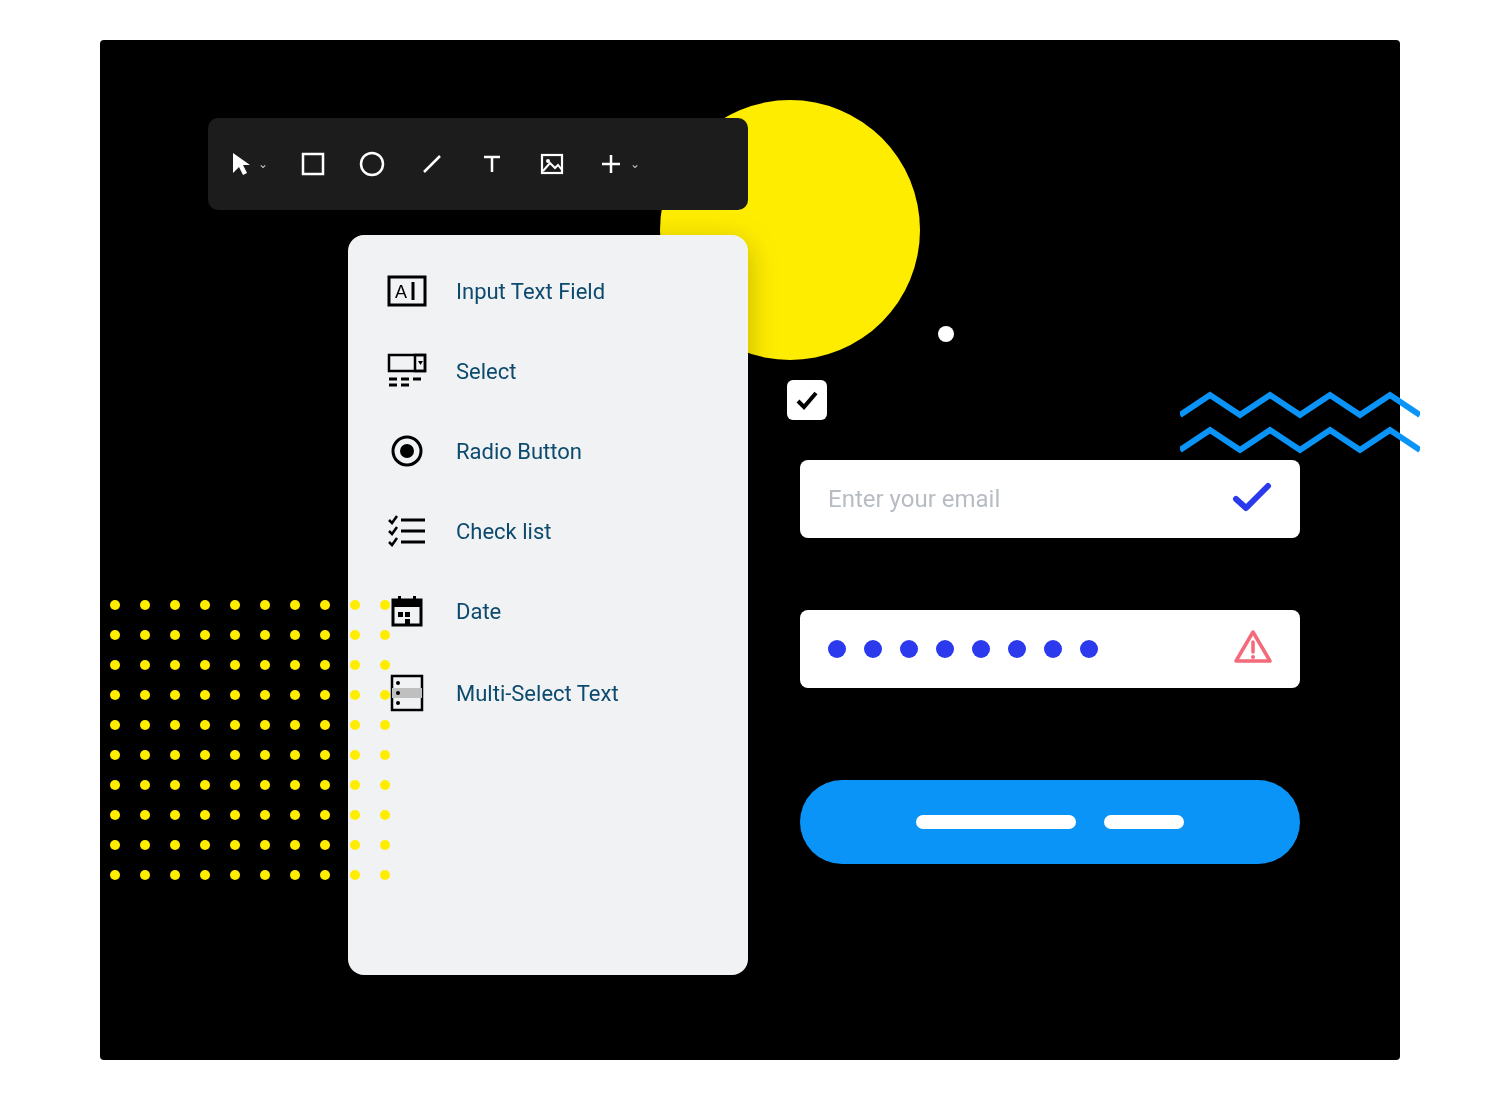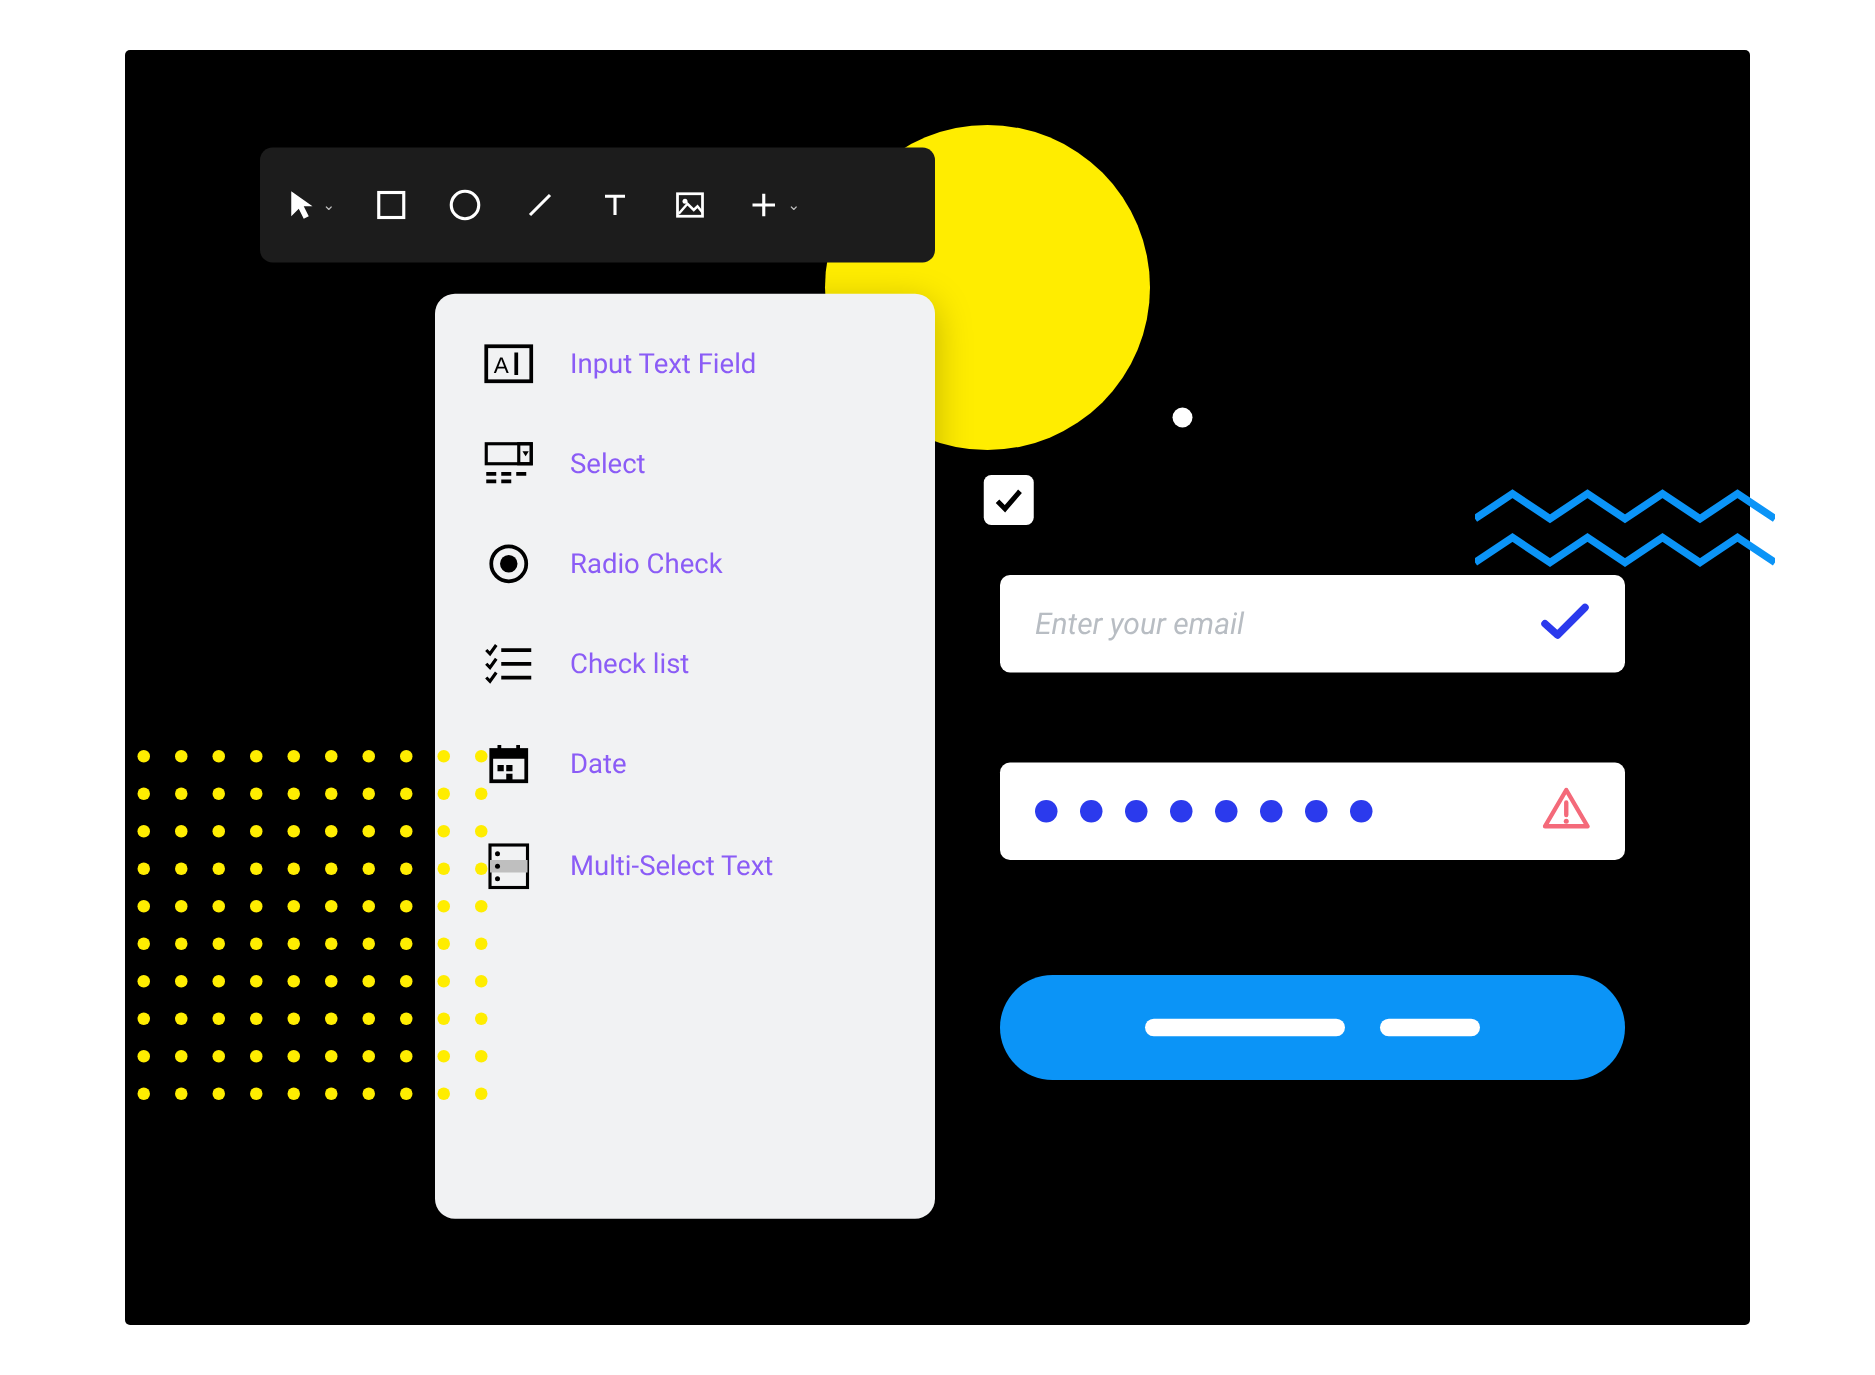--- a/index.html
+++ b/index.html
@@ -14,30 +14,30 @@
 
   
   .toolbar { position: absolute; left: 108px; top: 78px; width: 540px; height: 92px; background: #1c1c1c; border-radius: 10px; display: flex; align-items: center; padding: 0 22px; gap: 32px; }
   .tb-item { display: flex; align-items: center; gap: 6px; color: #fff; cursor: pointer; }
   .tb-chev { font-size: 12px; color: #c2c2c2; }
 
   
   .menu { position: absolute; left: 248px; top: 195px; width: 400px; height: 740px; background: #F1F2F3; border-radius: 16px; box-shadow: 0 8px 30px rgba(0,0,0,.25); padding: 38px 38px; display: flex; flex-direction: column; gap: 44px; }
   .menu-row { display: flex; align-items: center; gap: 28px; cursor: pointer; }
   .menu-icn { width: 42px; display: flex; justify-content: center; align-items: center; }
-  .menu-label { font-size: 22px; color: #8b5cf6; }
+  .menu-label { font-size: 22px; color: #0c4a6e; }
 
   
   .float-check { position: absolute; left: 687px; top: 340px; width: 40px; height: 40px; background: #fff; border-radius: 6px; display: flex; align-items: center; justify-content: center; }
 
   
   .zig { position: absolute; left: 1080px; top: 350px; }
 
   
-  .field { position: absolute; left: 700px; width: 500px; height: 78px; background: #fff; border-radius: 8px; display: flex; align-items: center; padding: 0 28px; box-shadow: 0 4px 14px rgba(0,0,0,.15); font-style: italic; }
+  .field { position: absolute; left: 700px; width: 500px; height: 78px; background: #fff; border-radius: 8px; display: flex; align-items: center; padding: 0 28px; box-shadow: 0 4px 14px rgba(0,0,0,.15); }
   .field-email { top: 420px; }
   .field-pass  { top: 570px; }
   .email-text { color: #B8BDC3; font-size: 24px; }
   .pwd-dots { display: flex; gap: 18px; }
   .pwd-dot { width: 18px; height: 18px; border-radius: 50%; background: #2B3AED; }
   .field-ic { position: absolute; right: 28px; }
 
   
   .blue-btn { position: absolute; left: 700px; top: 740px; width: 500px; height: 84px; background: #0B94F7; border-radius: 60px; display: flex; align-items: center; justify-content: center; gap: 28px; cursor: pointer; }
   .bbar { height: 14px; border-radius: 10px; background: #fff; }
@@ -123,21 +123,21 @@
       </span>
       <span class="menu-label">Select</span>
     </div>
     <div class="menu-row">
       <span class="men80-icn menu-icn">
         <svg width="36" height="36" viewBox="0 0 36 36">
             <circle cx="18" cy="18" r="14" fill="none" stroke="#000" stroke-width="3"></circle>
             <circle cx="18" cy="18" r="7" fill="#000"></circle>
           </svg>
       </span>
-      <span class="menu-label">Radio Check</span>
+      <span class="menu-label">Radio Button</span>
     </div>
     <div class="menu-row">
       <span class="menu-icn">
         <svg width="40" height="36" viewBox="0 0 40 36">
             <path d="M2 7 L5 10 L10 3" fill="none" stroke="#000" stroke-width="2.5"></path>
             <line x1="14" y1="7" x2="38" y2="7" stroke="#000" stroke-width="3"></line>
             <path d="M2 18 L5 21 L10 14" fill="none" stroke="#000" stroke-width="2.5"></path>
             <line x1="14" y1="18" x2="38" y2="18" stroke="#000" stroke-width="3"></line>
             <path d="M2 29 L5 32 L10 25" fill="none" stroke="#000" stroke-width="2.5"></path>
             <line x1="14" y1="29" x2="38" y2="29" stroke="#000" stroke-width="3"></line>

